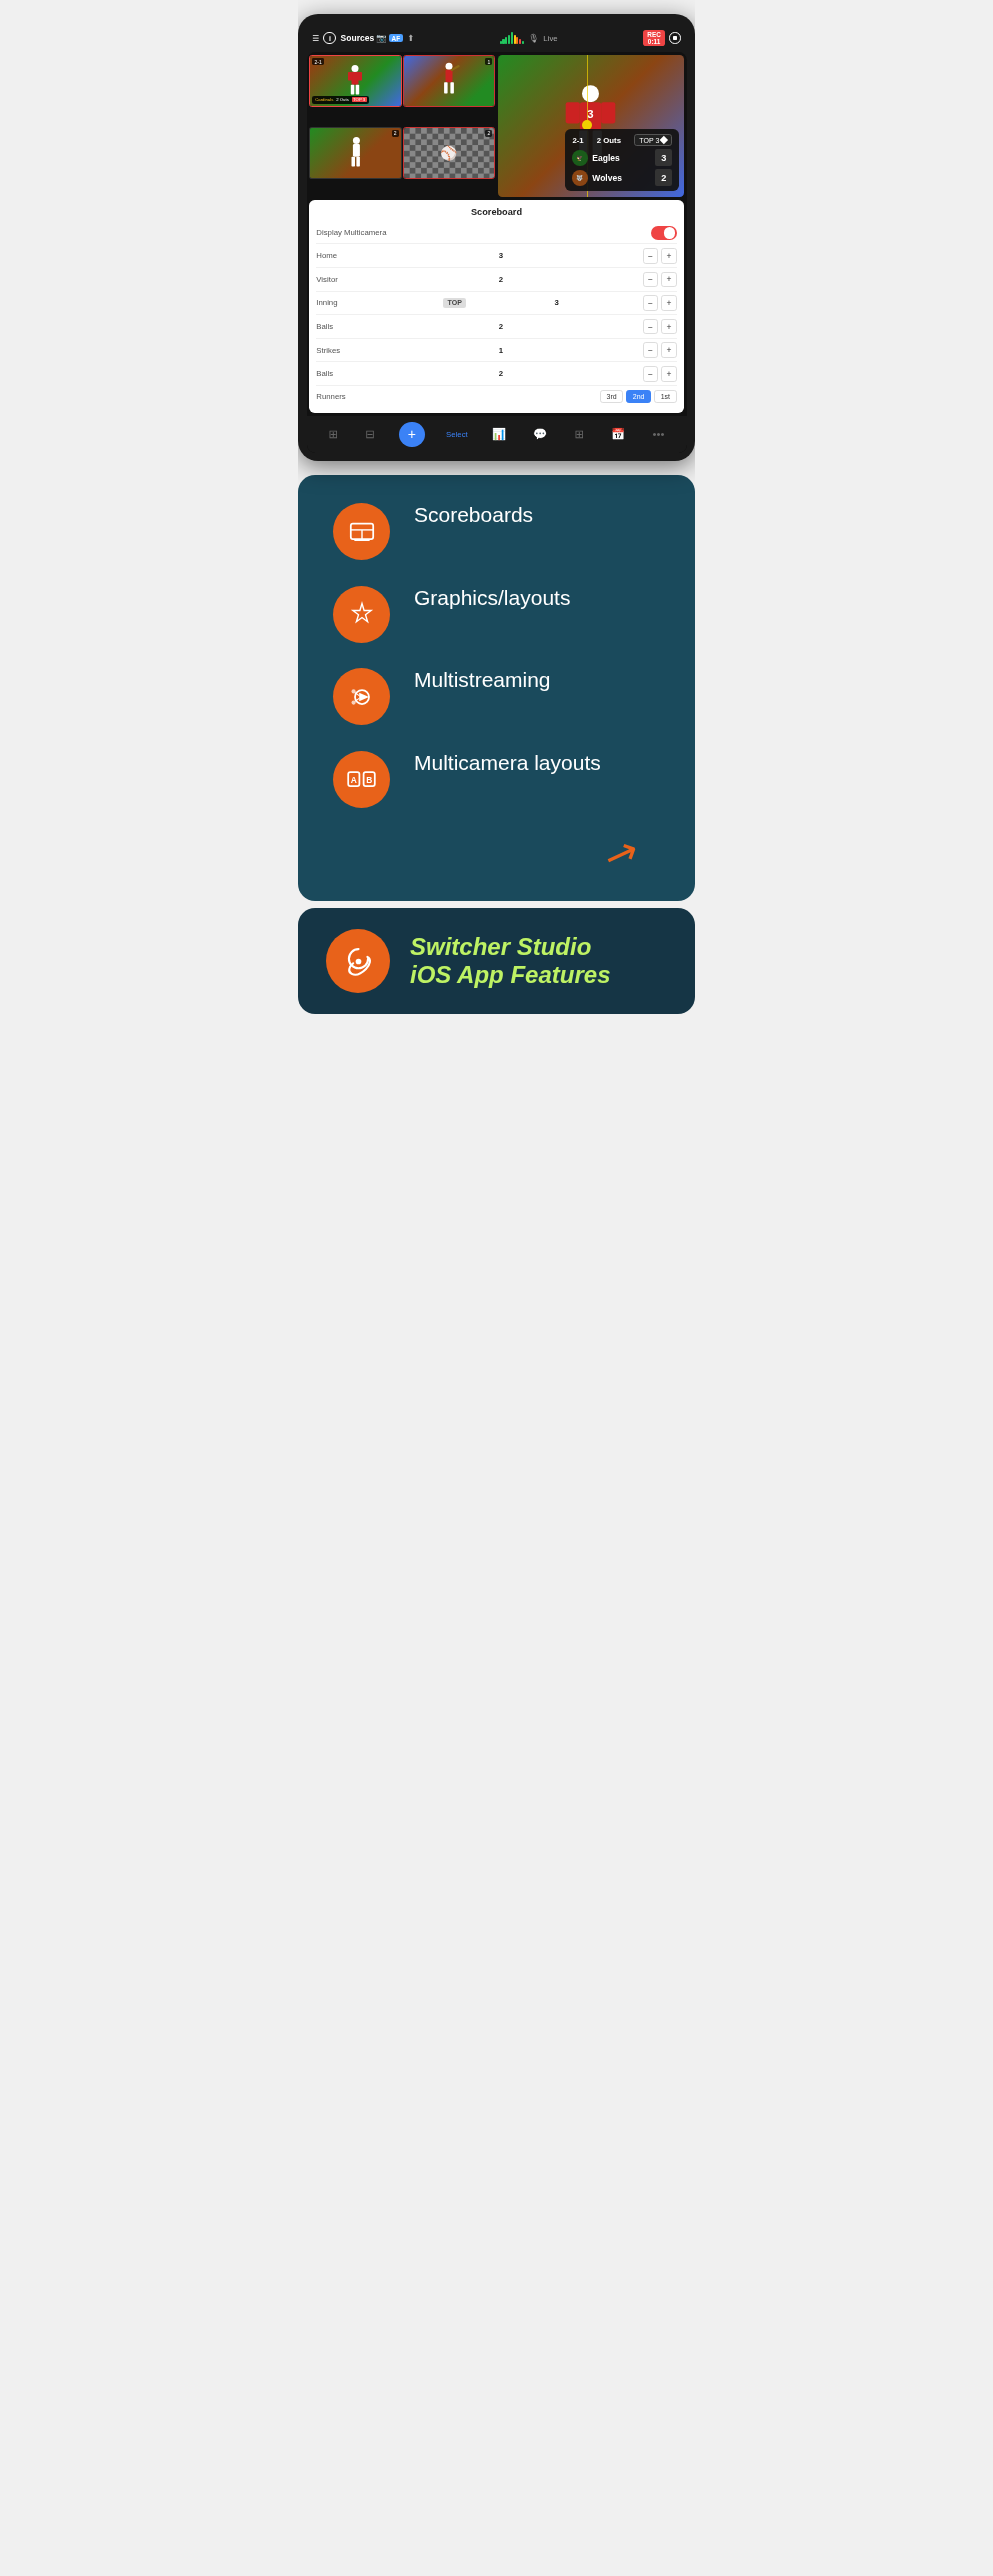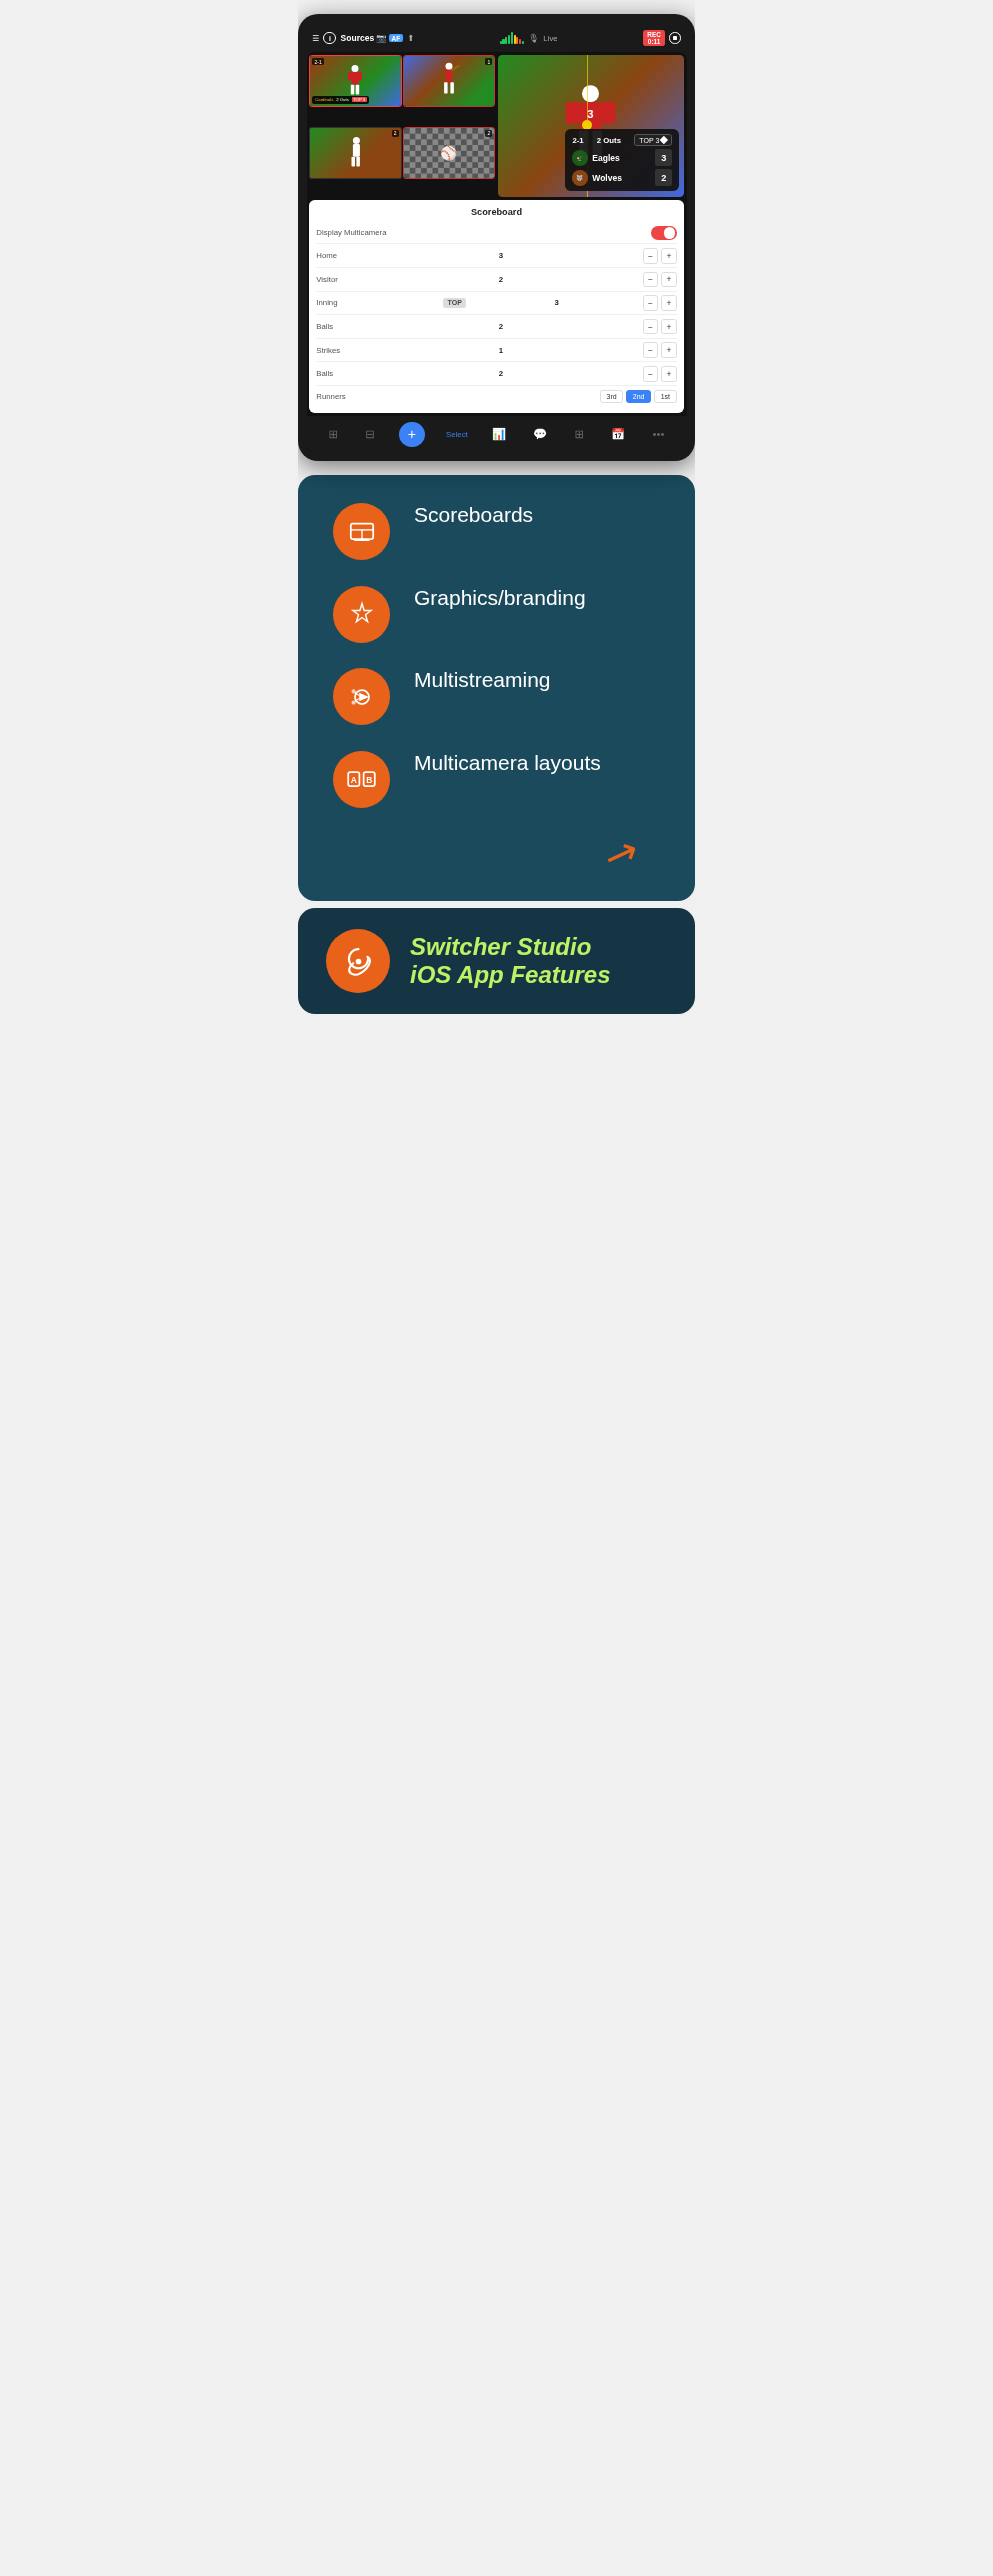--- a/index.html
+++ b/index.html
@@ -540,21 +540,21 @@
     </div>
     <span class="feature-label">Scoreboards</span>
   </div>
 
   <div class="feature-item">
     <div class="feature-icon-circle">
       <svg width="28" height="28" viewBox="0 0 40 40">
         <polygon points="20,5 23,15 33,15 25,21 28,31 20,25 12,31 15,21 7,15 17,15" stroke="white" stroke-width="2" fill="none"></polygon>
       </svg>
     </div>
-    <span class="feature-label">Graphics/branding</span>
+    <span class="feature-label">Graphics/layouts</span>
   </div>
 
   <div class="feature-item">
     <div class="feature-icon-circle">
       <svg width="28" height="28" viewBox="0 0 40 40">
         <circle cx="20" cy="20" r="10" stroke="white" stroke-width="2.5" fill="none"></circle>
         <polygon points="16,14 30,20 16,26" fill="white"></polygon>
         <circle cx="8" cy="12" r="3" fill="white" opacity="0.7"></circle>
         <line x1="10" y1="14" x2="16" y2="18" stroke="white" stroke-width="1.5"></line>
         <circle cx="8" cy="28" r="3" fill="white" opacity="0.7"></circle>

